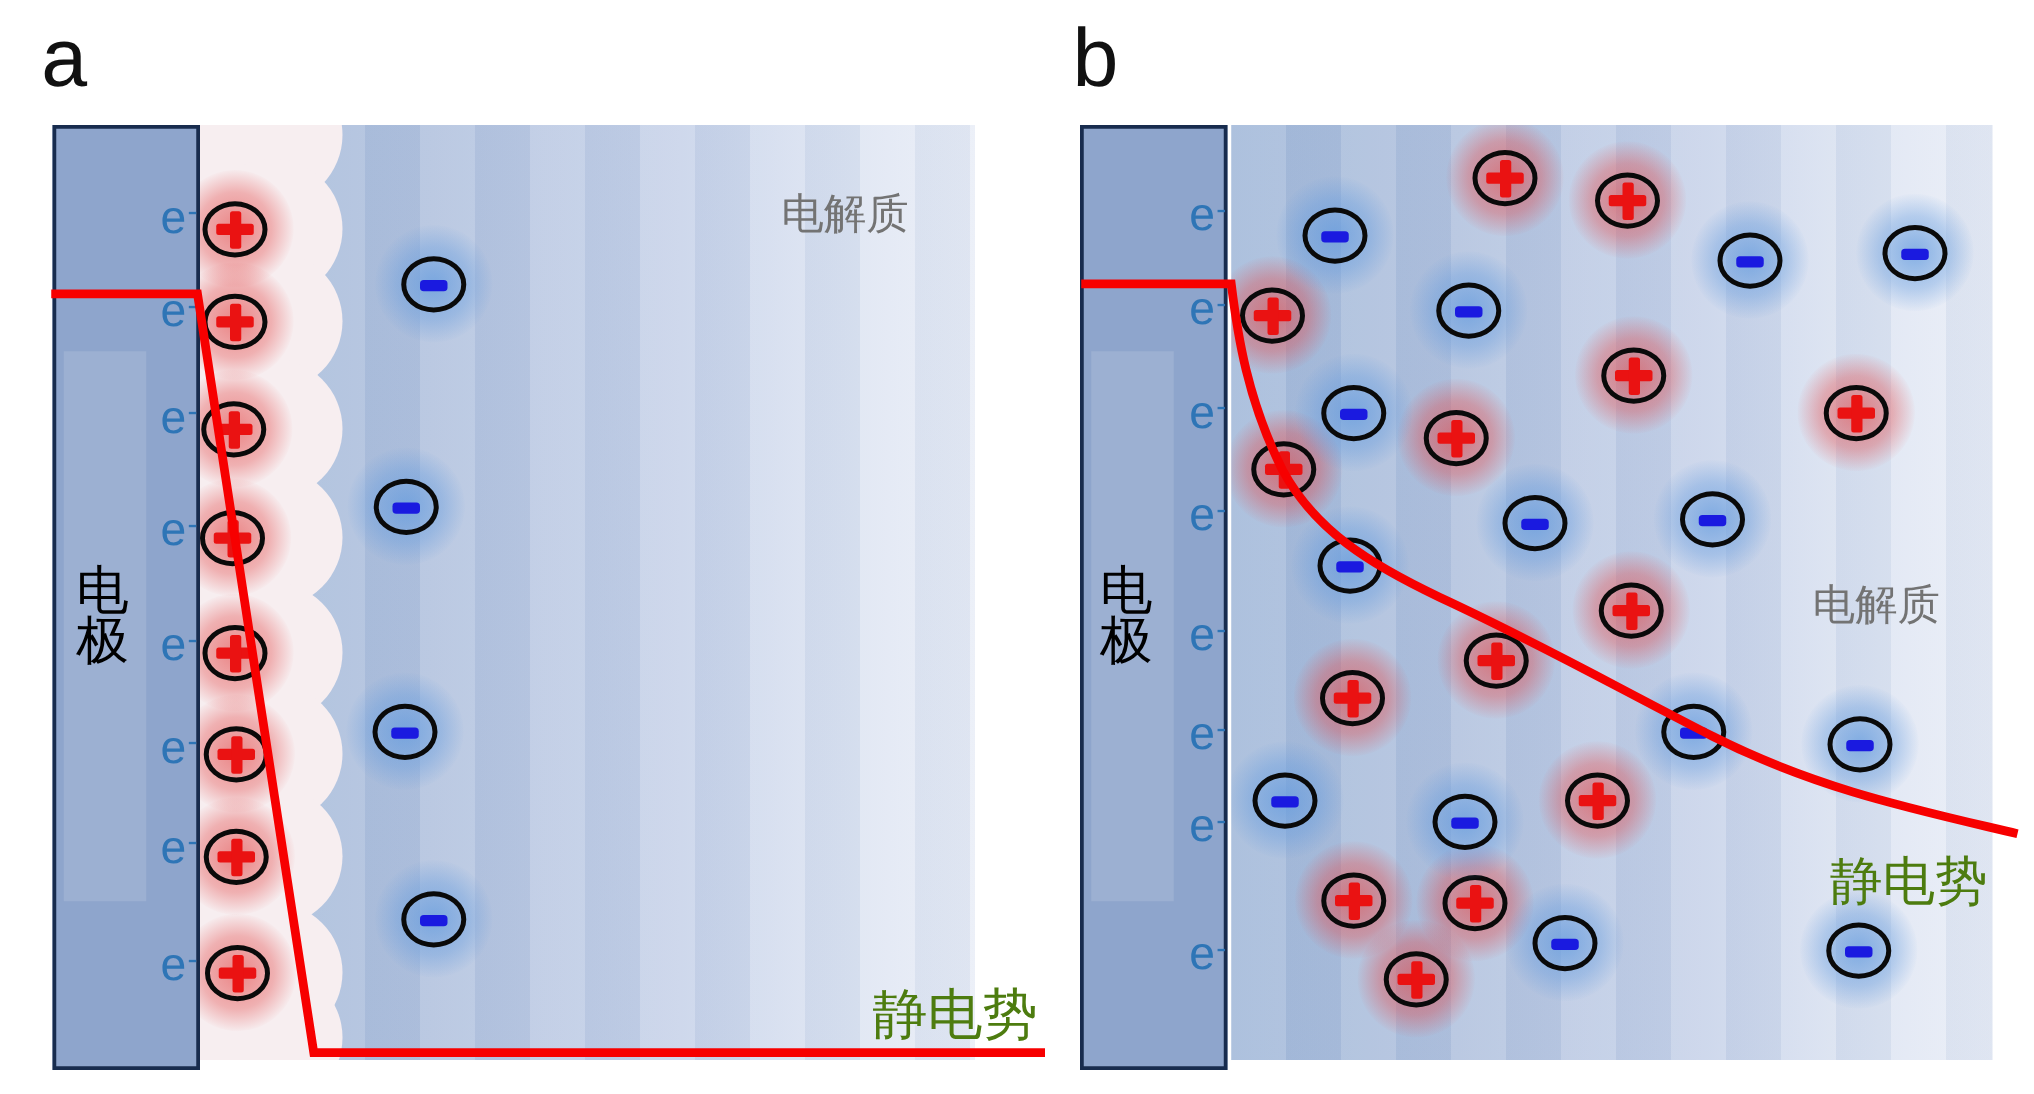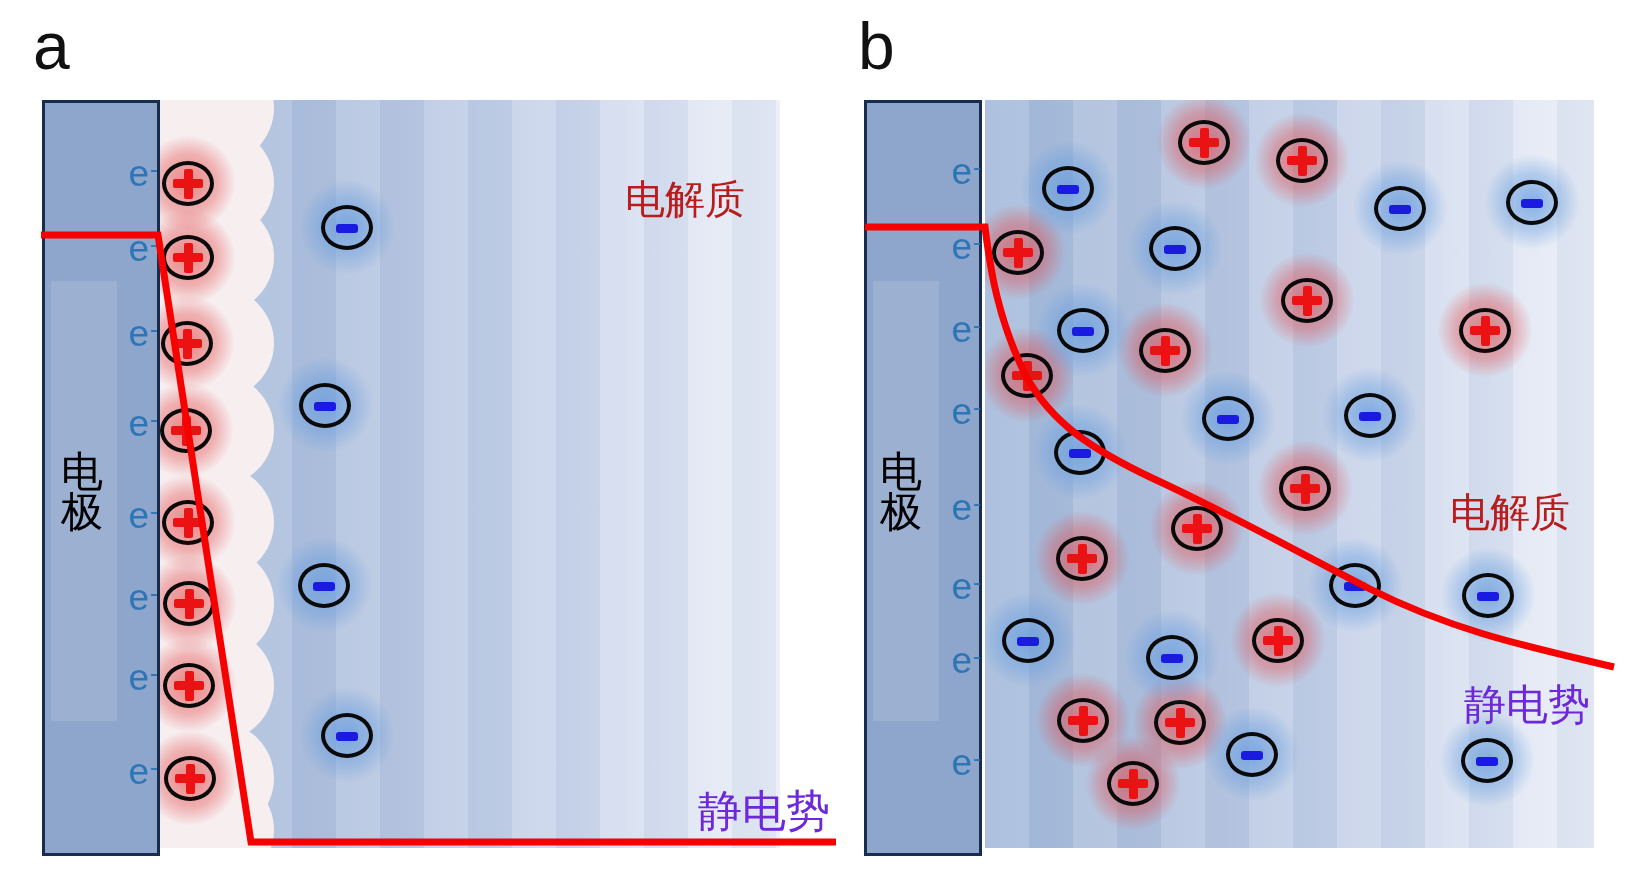--- a/index.html
+++ b/index.html
@@ -47,25 +47,25 @@
 
   .electron{position:absolute;width:54px;text-align:right;color:#2e75b6;
     font-size:37px;line-height:1;white-space:nowrap;}
   .electron .sup{font-size:24px;vertical-align:9px;margin-left:1px;}
 
   .cjk-vertical{position:absolute;width:46px;font-size:42px;line-height:.95;font-weight:400;
     color:#000;word-break:break-all;text-align:center;}
   .ek-a{left:59px;top:452px;}
   .ek-b{left:878px;top:452px;}
 
-  .lyte-label{position:absolute;font-size:40px;color:#b91c1c;margin-top:24px;}
+  .lyte-label{position:absolute;font-size:34px;color:#737373;}
   .ll-a{left:625px;top:148px;}
   .ll-b{left:1450px;top:461px;}
 
-  .pot-label{position:absolute;color:#6d28d9;}
+  .pot-label{position:absolute;color:#4d7c0f;}
   .pl-a{left:698px;top:782px;font-size:44px;}
   .pl-b{left:1464px;top:677px;font-size:42px;}
 
   
   svg.lines{position:absolute;left:0;top:0;pointer-events:none;}
   svg.lines path{fill:none;stroke:#f70000;stroke-width:7;stroke-linejoin:miter;stroke-linecap:butt;}
 </style>
 </head>
 <body>
 

